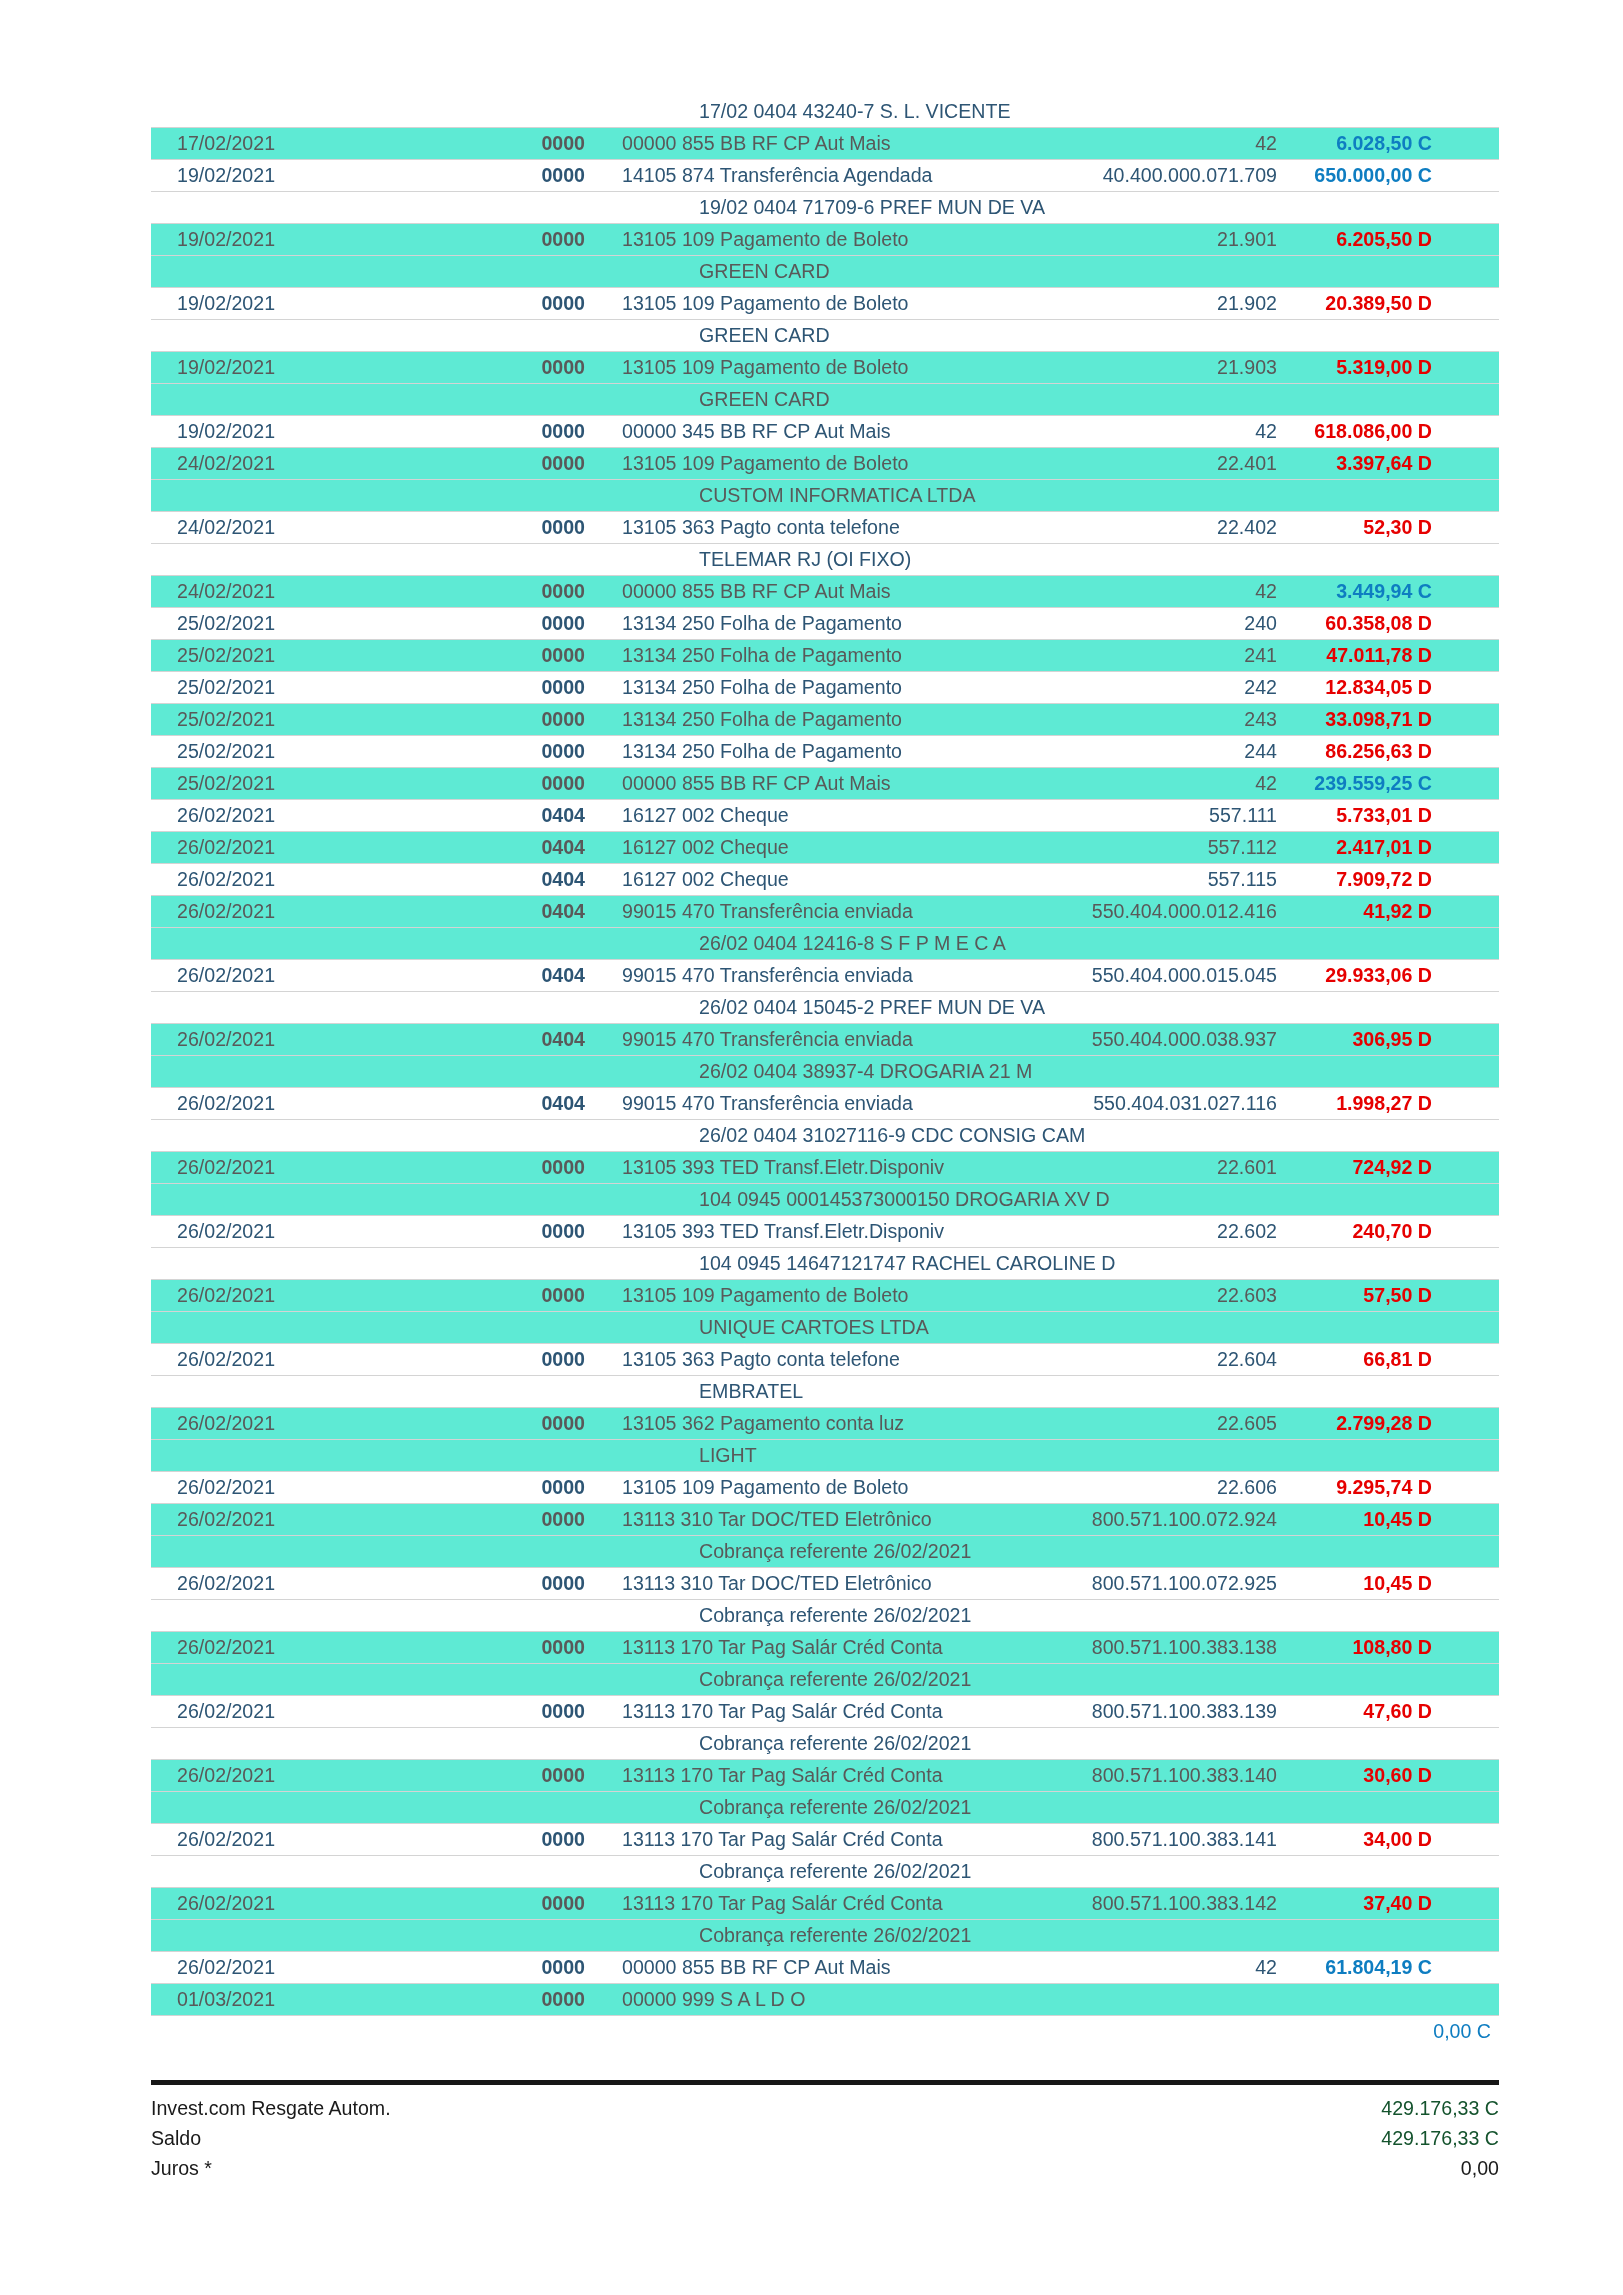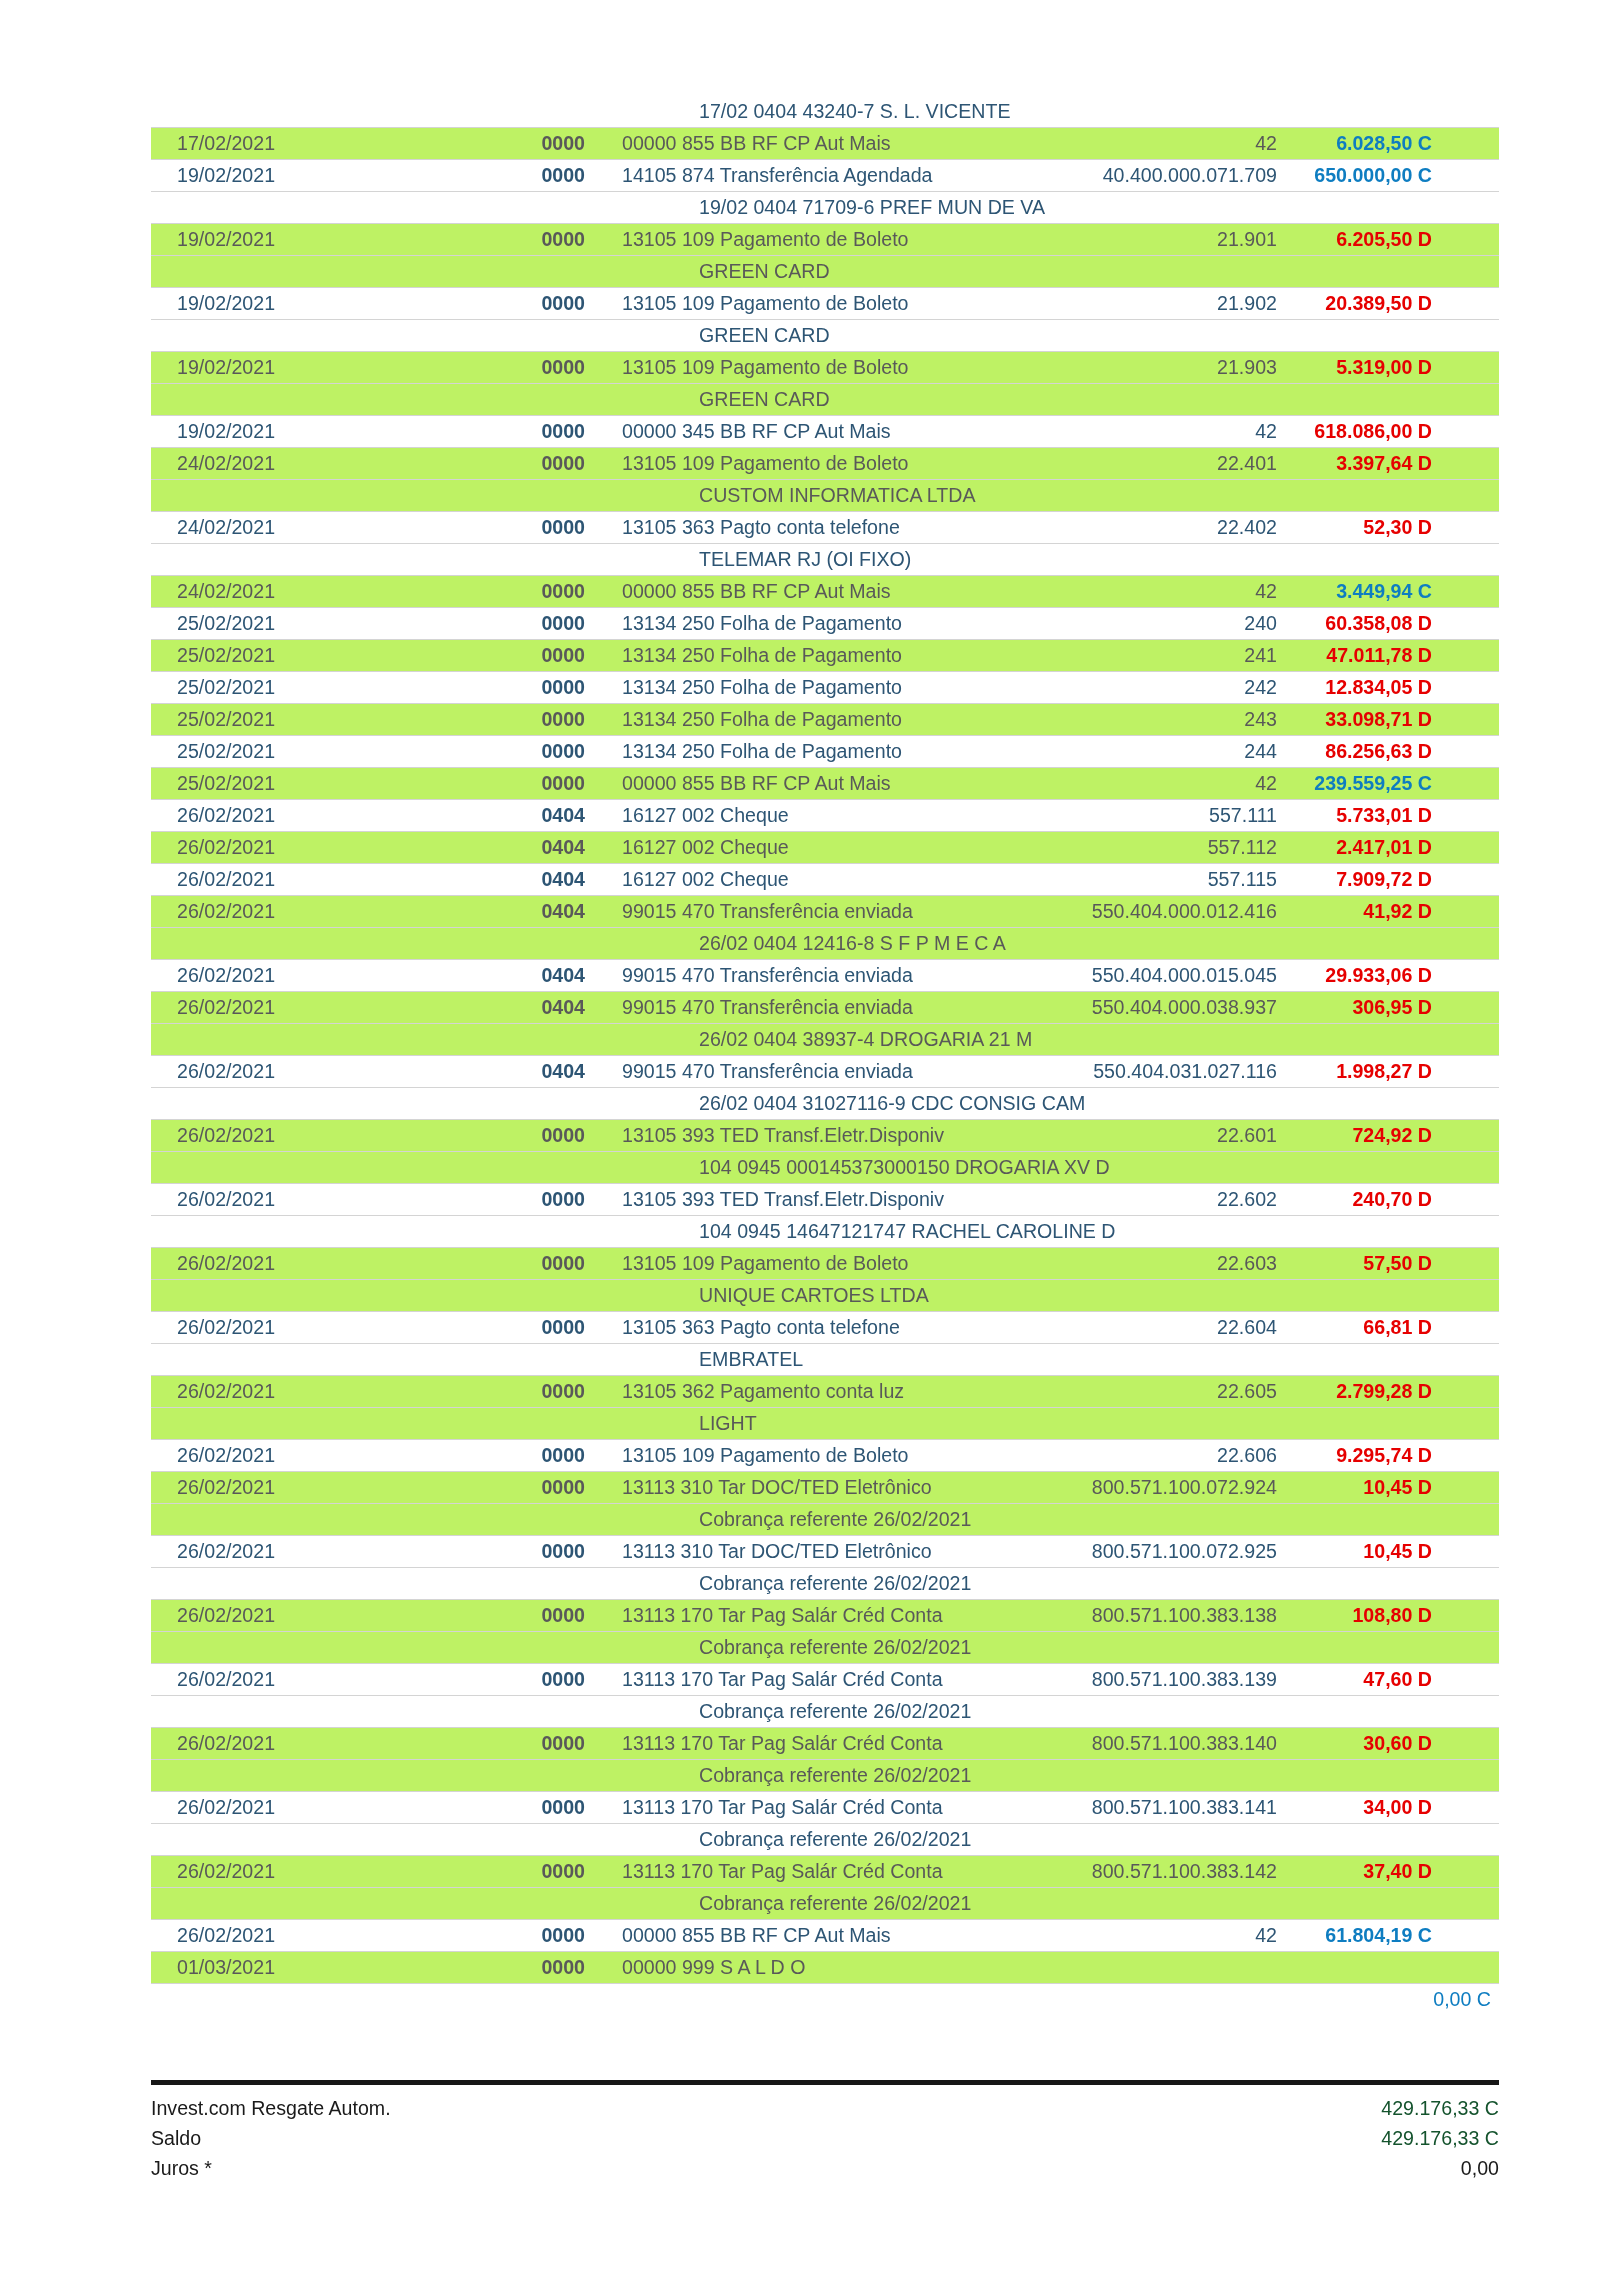--- a/index.html
+++ b/index.html
@@ -18,21 +18,21 @@
     position:absolute; left:151px; top:96px; width:1348px;
   }
   .line {
     position:relative;
     height:32px;
     box-sizing:border-box;
     border-bottom:1.3px solid #d4d4d4;
     color:#2d5574;              
     background:#ffffff;
   }
-  .line.stripe { background:#bef264; color:#595959; }  
+  .line.stripe { background:#5eead4; color:#595959; }  
   .cell {
     position:absolute; top:0; line-height:30px; white-space:nowrap;
   }
   .c-date  { left:26px; }
   .c-ag    { left:231px;  width:203px; text-align:right;font-weight:bold; }
   .c-desc  { left:471px; }
   .c-doc   { left:720px; width:406px; text-align:right; }
   .c-val   { left:1106px; width:175px; text-align:right;font-weight:bold; }
   .c-extra { left:1276px; width:64px;  text-align:right; color:#0e7dc1;margin-top:32px; }
   .c-val.credit { color:#0e7dc1; }
@@ -220,20 +220,23 @@
       </div>
       <div class="line stripe">
         <span class="c-cont">26/02 0404 12416-8 S F P M E C A</span>
       </div>
       <div class="line">
         <span class="cell c-date">26/02/2021</span>
         <span class="cell c-ag">0404</span>
         <span class="cell c-desc">99015 470 Transferência enviada</span>
         <span class="cell c-doc">550.404.000.015.045</span>
         <span class="cell c-val debit">29.933,06 D</span>
+      </div>
+      <div class="line">
+        <span class="c-cont">26/02 0404 15045-2 PREF MUN DE VA</span>
       </div>
       <div class="line stripe">
         <span class="cell c-date">26/02/2021</span>
         <span class="cell c-ag">0404</span>
         <span class="cell c-desc">99015 470 Transferência enviada</span>
         <span class="cell c-doc">550.404.000.038.937</span>
         <span class="cell c-val debit">306,95 D</span>
       </div>
       <div class="line stripe">
         <span class="c-cont">26/02 0404 38937-4 DROGARIA 21 M</span>

